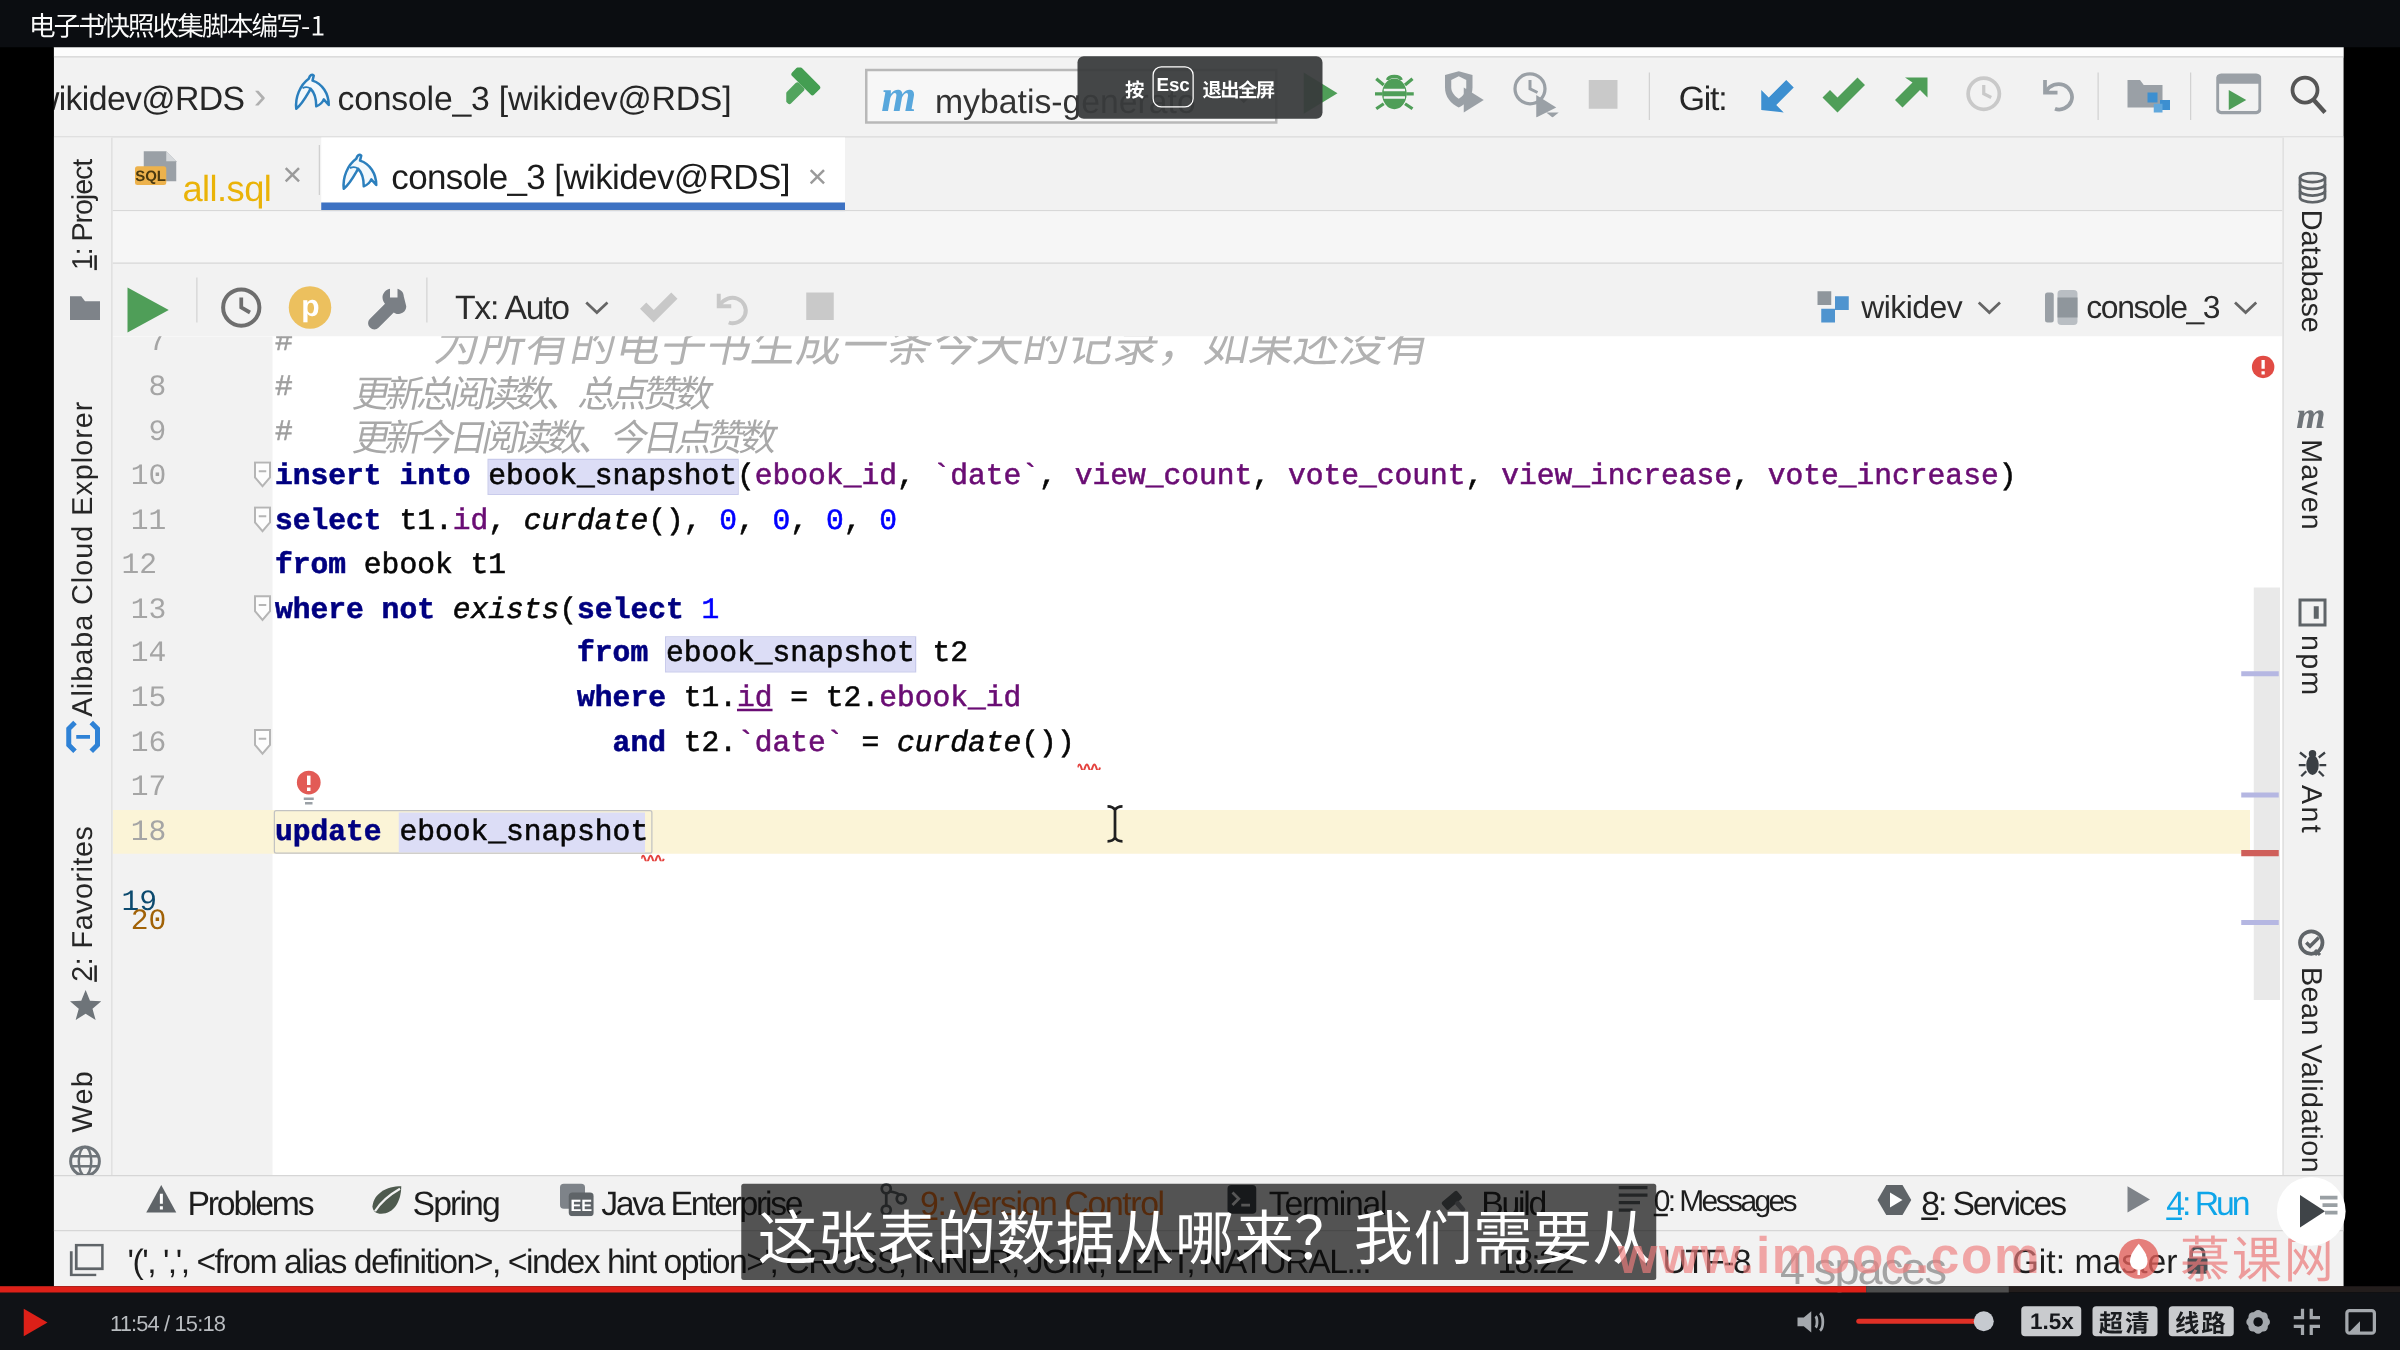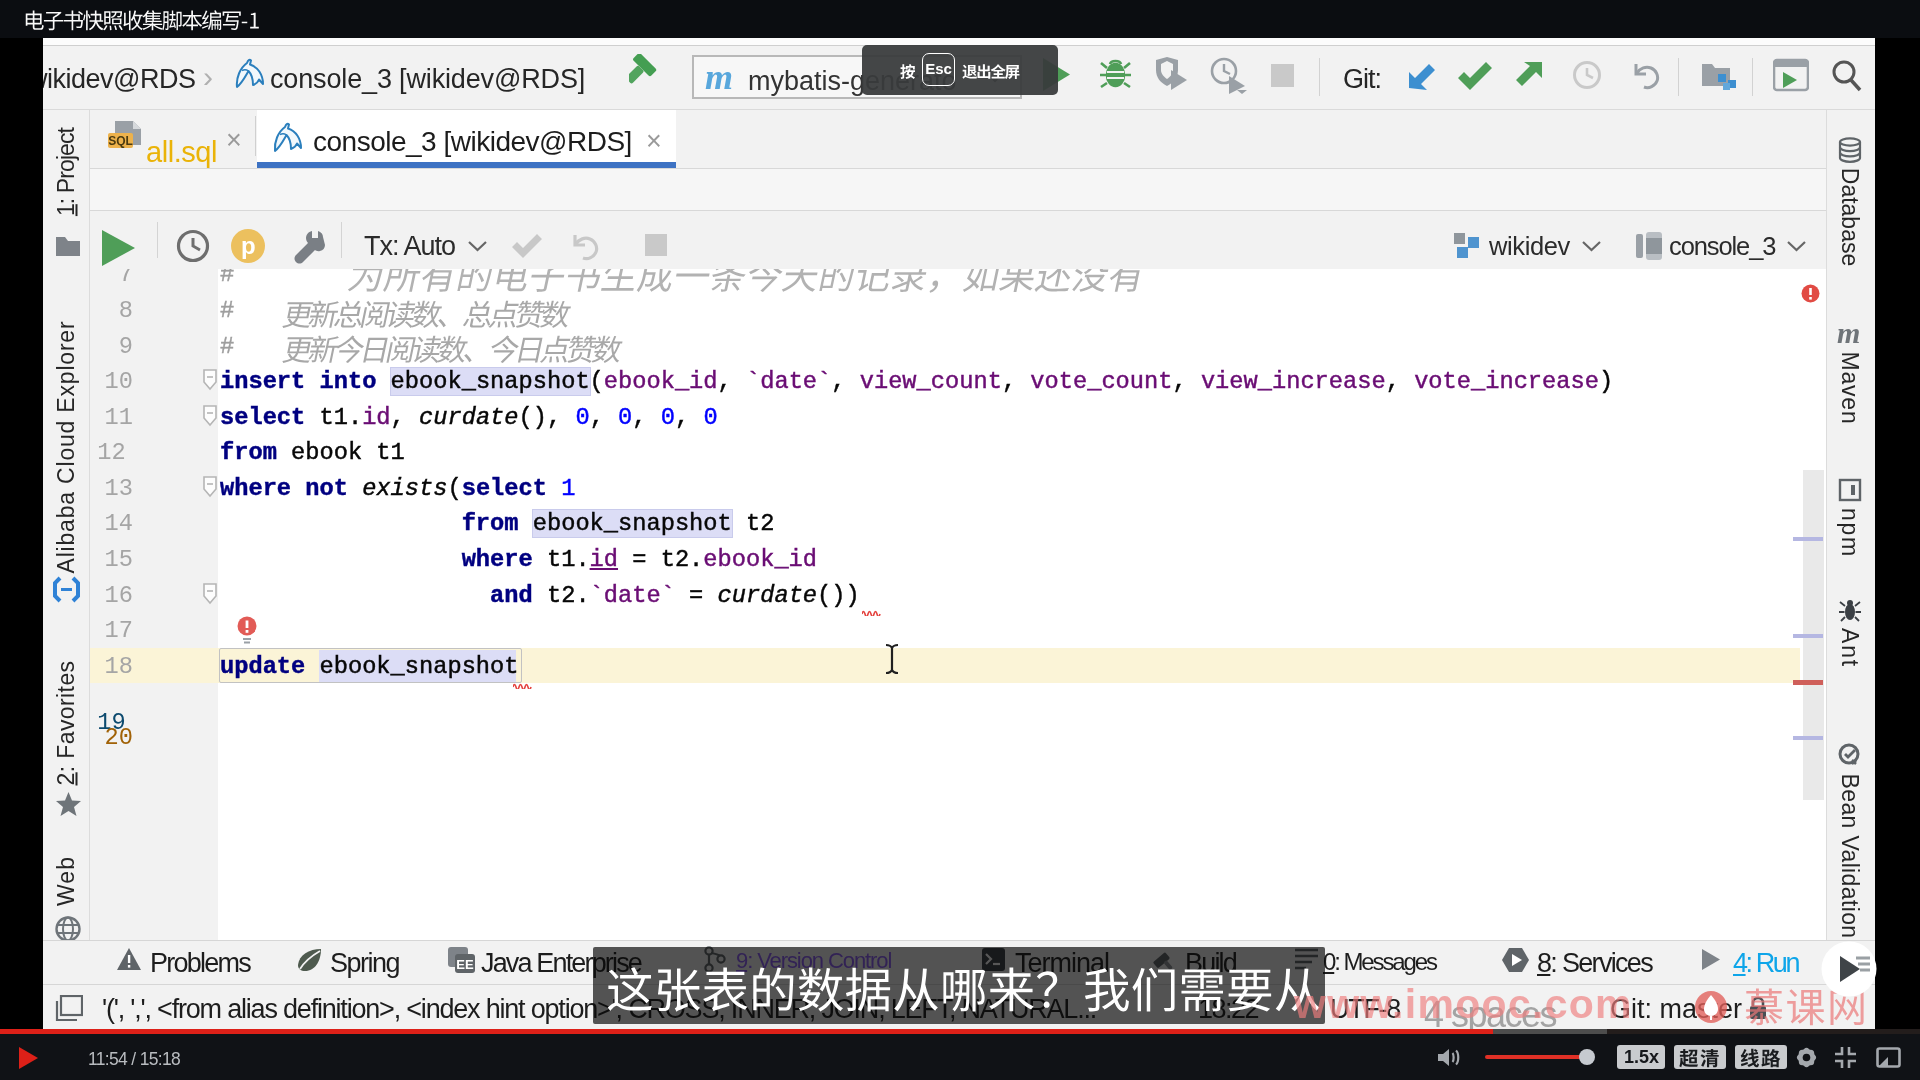--- a/index.html
+++ b/index.html
@@ -483,21 +483,21 @@
 <rect x="8" y="8" width="20" height="19" rx="3" fill="#5f6468"></rect>
 <text x="18" y="23" font-family="Liberation Sans" font-size="13" font-weight="bold" text-anchor="middle" fill="#fff">EE</text>
   </svg>
 <div class="a" style="left:481px;top:948px;font-size:27px;letter-spacing:-1.84px;color:#1d1d1d">Java Enterprise</div>
 <svg class="a" style="left:703px;top:946px" width="24" height="27" viewBox="0 0 24 27">
 <circle cx="6" cy="5" r="3.6" fill="none" stroke="#5f6468" stroke-width="2.2"></circle>
 <circle cx="6" cy="22" r="3.6" fill="none" stroke="#5f6468" stroke-width="2.2"></circle>
 <circle cx="18" cy="13" r="3.6" fill="none" stroke="#5f6468" stroke-width="2.2"></circle>
 <path d="M6 9 L6 18 M8 7 C14 8 16 9 17 10" fill="none" stroke="#5f6468" stroke-width="2.2"></path>
   </svg>
-<div class="a" style="left:736px;top:948px;font-size:22px;letter-spacing:-1.09px;color:#8b5cf6"><u>9</u>: Version Control</div>
+<div class="a" style="left:736px;top:948px;font-size:27px;letter-spacing:-1.09px;color:#f97316"><u>9</u>: Version Control</div>
 <svg class="a" style="left:981px;top:947px" width="25" height="25" viewBox="0 0 25 25">
 <rect x="1" y="1" width="23" height="23" rx="3" fill="#3a3f44"></rect>
 <path d="M5 7 L10 12 L5 17" stroke="#fff" stroke-width="2.2" fill="none"></path>
     <path d="M12 17 L19 17" stroke="#fff" stroke-width="2.2"></path>
   </svg>
 <div class="a" style="left:1015px;top:948px;font-size:27px;letter-spacing:-1.0px;color:#1d1d1d">Terminal</div>
 <svg class="a" style="left:1150px;top:946px" width="27" height="27" viewBox="0 0 27 27">
 <g transform="rotate(-40 13 13)">
       <rect x="3" y="9" width="16" height="8" rx="1.5" fill="#5f6468"></rect>
 <rect x="11" y="16" width="4" height="10" rx="1.5" fill="#8e9398"></rect>

